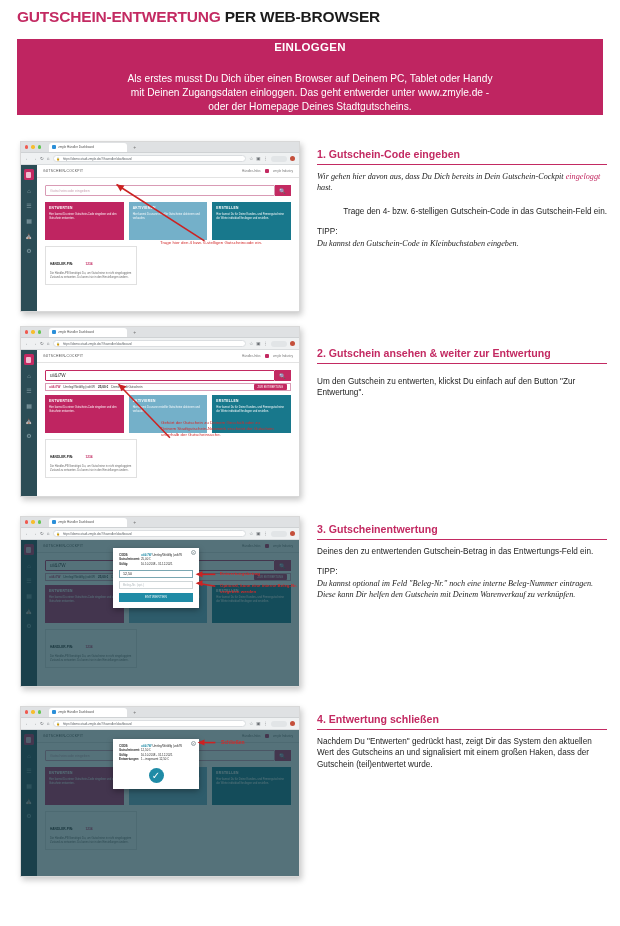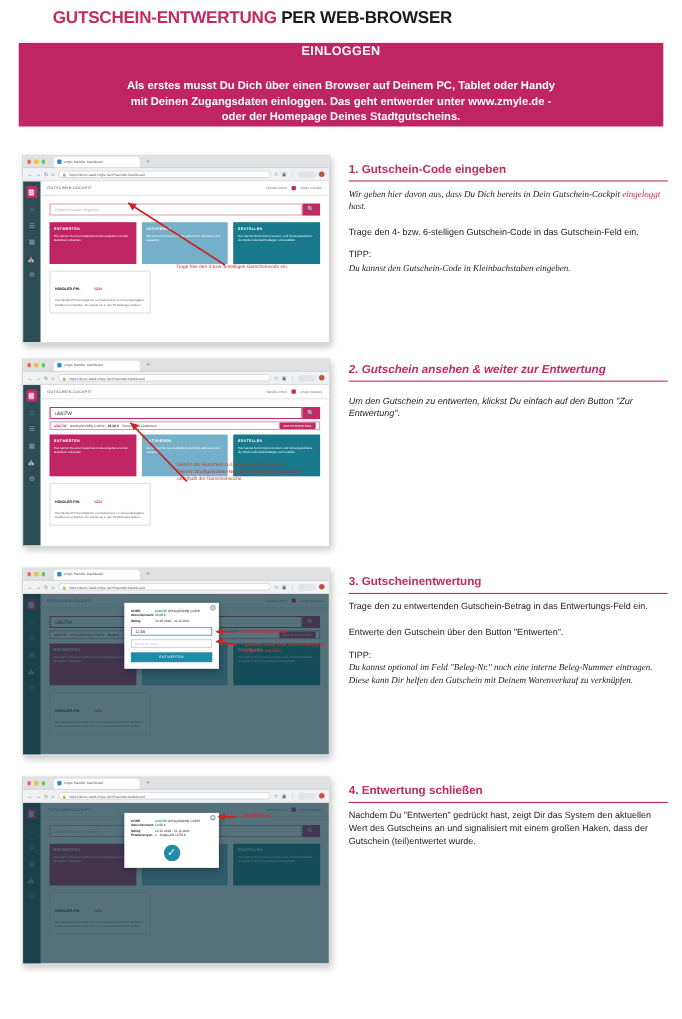--- a/index.html
+++ b/index.html
@@ -10,32 +10,32 @@
     overflow: hidden;
   }
   .page { position: relative; width: 620px; height: 926px; background:#fff; }
 
   
   .title-bar {
     position: absolute; left: 17px; top: 8px; right: 17px;
     font-size: 15.5px; font-weight: bold; letter-spacing: -0.2px;
     white-space: nowrap;
   }
-  .title-pink { color: #c32a62; margin-left: 31px; }
+  .title-pink { color: #c32a62; }
   .title-dark { color: #1b1b1b; }
 
   
   .banner {
     position: absolute; left: 17px; top: 39px; width: 586px; height: 76px;
     background: #bf2561; color: #ffffff;
     display: flex; flex-direction: column; align-items: center; justify-content: center;
     text-align: center; padding: 4px 14px;
   }
   .banner-title { font-size: 11.5px; font-weight: bold; letter-spacing: .3px; margin-bottom: 19px; }
-  .banner-text { font-size: 10.2px; font-weight: bold; line-height: 14px; }
+  .banner-text { font-size: 10.2px; font-weight: normal; line-height: 14px; }
 
   
   .step { position: absolute; left: 0; width: 620px; }
   .step-shot {
     position: absolute; left: 20px; width: 280px; height: 171px;
     background: #ededed; border: 1px solid #d8d8d8;
     box-shadow: 2px 3px 6px rgba(0,0,0,.22);
     overflow: hidden;
   }
   .step-text { position: absolute; left: 317px; width: 290px; }
@@ -269,21 +269,21 @@
       <svg class="arrow-svg" viewBox="0 0 280 171">
         <line x1="185" y1="100" x2="96" y2="43" stroke="#cc2222" stroke-width="1.6"></line>
         <polygon points="96,43 104,44 100,50" fill="#cc2222"></polygon>
       </svg>
       <div class="anno" style="left:120px; top:98px; width:140px;">Trage hier den 4 bzw. 6-stelligen Gutscheincode ein.</div>
     </div>
 
     <div class="step-text" style="top:7px;">
       <div class="step-h">1. Gutschein-Code eingeben</div>
       <div class="para ital"><span>Wir gehen hier davon aus, dass Du Dich bereits in Dein Gutschein-Cockpit </span><span class="hl">eingeloggt</span><span> hast.</span></div>
-      <div class="para" style="margin-top:12px;">Trage den 4- bzw. 6-stelligen Gutschein-Code in das Gutschein-Feld ein.</div>
+      <div class="para" style="margin-top:12px;text-align:right;">Trage den 4- bzw. 6-stelligen Gutschein-Code in das Gutschein-Feld ein.</div>
       <div class="tipp-label">TIPP:</div>
       <div class="para ital">Du kannst den Gutschein-Code in Kleinbuchstaben eingeben.</div>
     </div>
   </div>
 
   <div class="step" style="top:326px;">
     <div class="step-shot">
       <div class="bchrome">
         <div class="bbar">
           <span class="dot d-r"></span>
@@ -367,21 +367,21 @@
           </div>
         </div>
       </div>
       <svg class="arrow-svg" viewBox="0 0 280 171">
         <line x1="150" y1="112" x2="98" y2="58" stroke="#cc2222" stroke-width="1.6"></line>
         <polygon points="98,58 106,60 101,65" fill="#cc2222"></polygon>
       </svg>
       <div class="anno l" style="left:140px; top:93px; width:115px; font-weight:normal;">Gehört der Gutschein zu Deinem Geschäft oder zu Deinem Stadtgutschein-Netzwerk erscheint der Gutschein unterhalb der Gutscheinsuche.</div>
     </div>
 
-    <div class="step-text" style="top:4px;font-style:italic;">
+    <div class="step-text" style="top:21px;">
       <div class="step-h">2. Gutschein ansehen &amp; weiter zur Entwertung</div>
       <div class="para" style="margin-top:12px;">Um den Gutschein zu entwerten, klickst Du einfach auf den Button "Zur Entwertung".</div>
     </div>
   </div>
 
   <div class="step" style="top:516px;">
     <div class="step-shot">
       <div class="bchrome">
         <div class="bbar">
           <span class="dot d-r"></span>
@@ -493,22 +493,21 @@
         <polygon points="176,58 183,55 183,61" fill="#cc2222"></polygon>
         <line x1="196" y1="70" x2="178" y2="67" stroke="#cc2222" stroke-width="1.6"></line>
         <polygon points="176,67 183,64 183,70" fill="#cc2222"></polygon>
       </svg>
       <div class="anno l" style="left:199px; top:54px; width:80px; font-size:4.4px;">Entwertungsbetrag</div>
       <div class="anno l" style="left:199px; top:66px; width:82px; font-size:4.4px;">Optional, kann eine interne Beleg-Nr. vergeben werden</div>
     </div>
 
     <div class="step-text" style="top:7px;">
       <div class="step-h">3. Gutscheinentwertung</div>
-      <div class="para">Trage den zu entwertenden Gutschein-Betrag in das Entwertungs-Feld ein.</div>
-      <div class="para" style="margin-top:12px;">Entwerte den Gutschein über den Button "Entwerten".</div>
+      <div class="para">Deines den zu entwertenden Gutschein-Betrag in das Entwertungs-Feld ein.</div>
       <div class="tipp-label">TIPP:</div>
       <div class="para ital">Du kannst optional im Feld "Beleg-Nr." noch eine interne Beleg-Nummer eintragen. Diese kann Dir helfen den Gutschein mit Deinem Warenverkauf zu verknüpfen.</div>
     </div>
   </div>
 
   <div class="step" style="top:706px;">
     <div class="step-shot">
       <div class="bchrome">
         <div class="bbar">
           <span class="dot d-r"></span>

